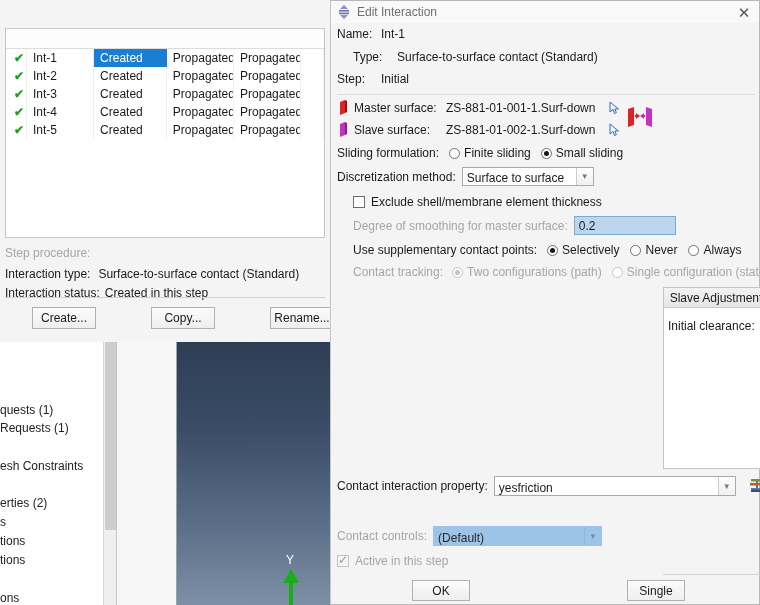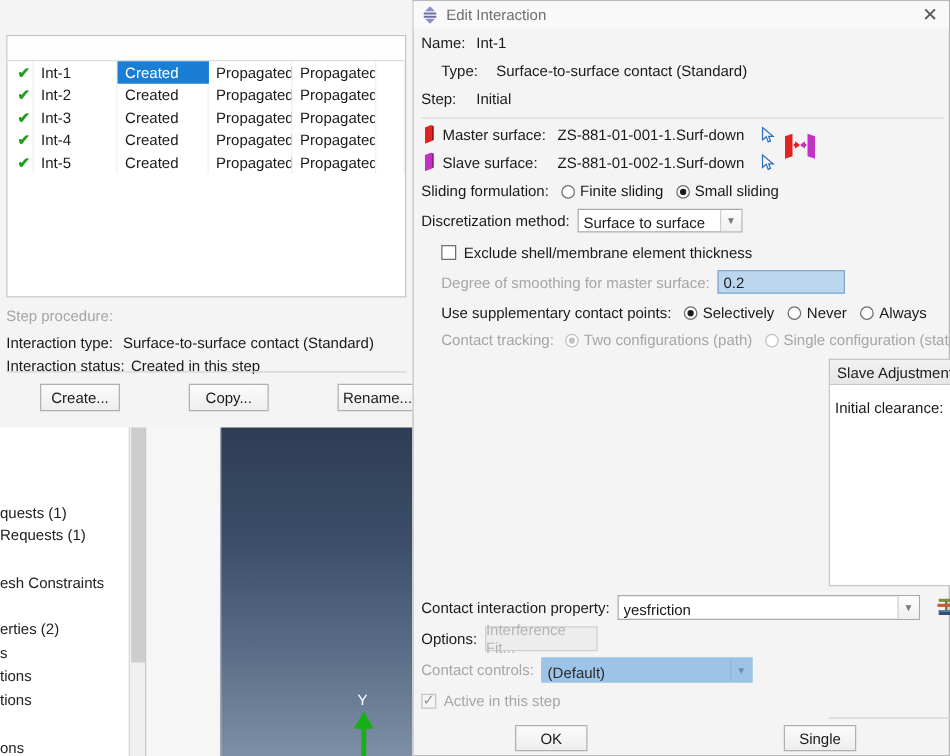--- a/index.html
+++ b/index.html
@@ -437,24 +437,20 @@
       </span>
       <svg style="margin-left:6px" width="18" height="18" viewBox="0 0 18 18">
         <rect x="3" y="2" width="12" height="2.5" fill="#7d8f3d"></rect>
         <rect x="8" y="4" width="2" height="10" fill="#6b7a33"></rect>
         <rect x="2" y="6" width="14" height="2.5" fill="#c05a3a"></rect>
         <rect x="3" y="11" width="12" height="4" fill="#31507a"></rect>
         <rect x="3" y="11" width="12" height="1.6" fill="#5a7ca8"></rect>
       </svg>
     </div>
 
-    <div class="row" style="left:6px; top:500px; gap:6px;">
-      <span class="lbl">Options:</span>
-      <span class="btn dim" style="width:90px; height:20px;">Interference Fit...</span>
-    </div>
 
     <div class="row" style="left:6px; top:525px; gap:6px;">
       <span class="lbl dim">Contact controls:</span>
       <span class="combo blue" style="width:169px; height:20px;">
         <span class="val">(Default)</span>
         <span class="arrow">▼</span>
       </span>
     </div>
 
     <div class="row" style="left:6px; top:553px; gap:6px;">

